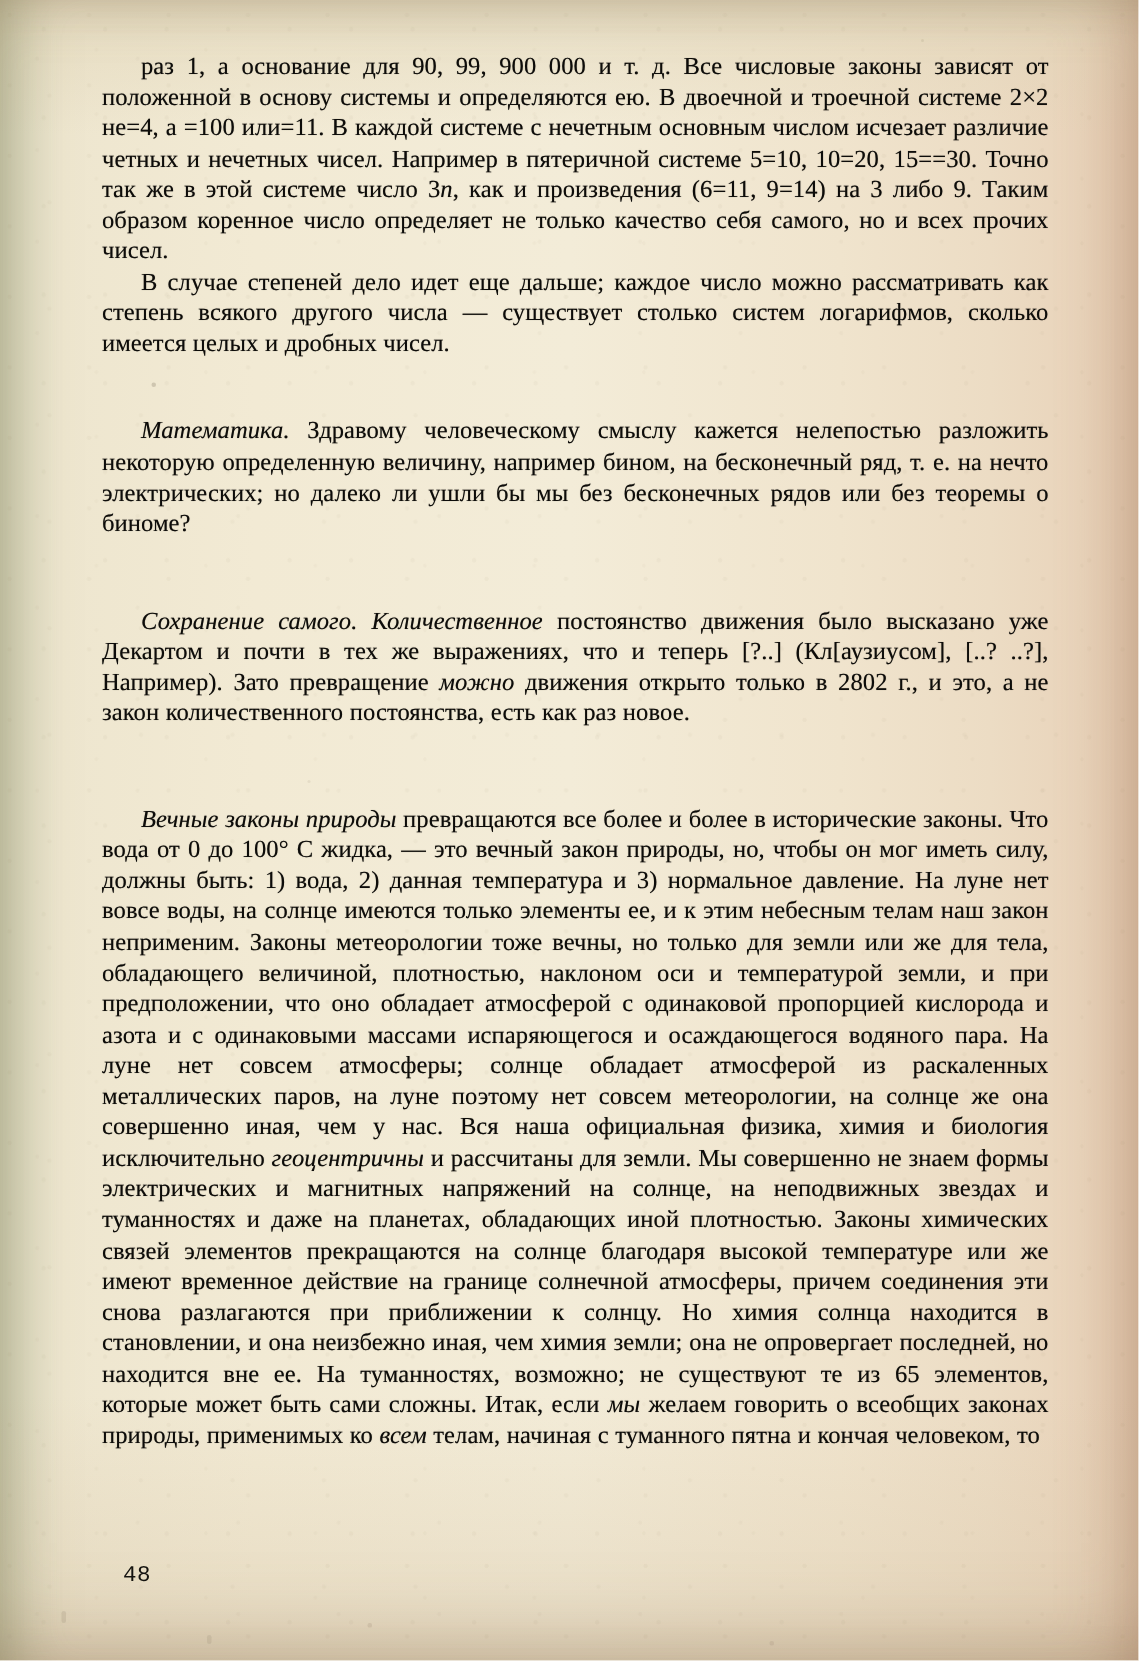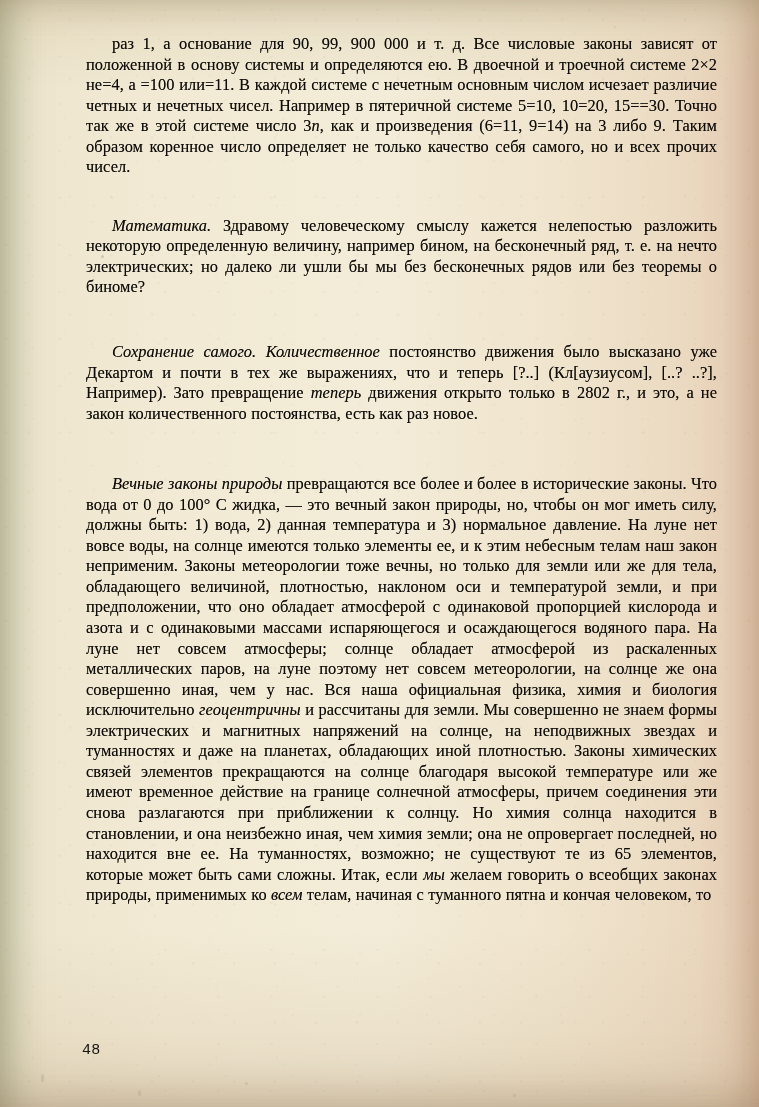--- a/index.html
+++ b/index.html
@@ -59,21 +59,21 @@
   }
   .speck {
     position: absolute;
     border-radius: 50%;
     background: rgba(92,78,58,.40);
   }
 
   
   .column {
     position: absolute;
-    left: 86px;
+    left: 68px;
     top: 34px;
     width: 631px;
   }
 
   p.para {
     margin: 0;
     font-size: 16.4px;
     line-height: 20.55px;
     text-align: justify;
     text-align-last: left;
@@ -134,28 +134,29 @@
   <div class="speck" style="left:513px;  top:1094px; width:2.5px;height:2.5px;opacity:.26;"></div>
   <div class="speck" style="left:614px;  top:26px;   width:2px;  height:2px;  opacity:.25;"></div>
   <div class="speck" style="left:205px;  top:520px;  width:2px;  height:2px;  opacity:.22;"></div>
 
   <div class="inkwrap">
     <div class="column">
 
       <p class="para"><span>раз 1, а основание для 90, 99, 900 000 и т. д. Все числовые законы зависят от положенной в основу системы и определяются ею. В двоечной и троечной системе 2×2 не=4, а =100 или=11. В каждой системе с нечетным основным числом исчезает различие четных и нечетных чисел. Например в пятеричной системе 5=10, 10=20, 15==30. Точно так же в этой системе число 3</span><em class="it">n</em><span>, как и произведения (6=11, 9=14) на 3 либо 9. Таким образом коренное число определяет не только качество себя самого, но и всех прочих чисел.</span></p>
       <div class="gap-sm" style="height:0"></div>
 
+      <p class="para"><span>В случае степеней дело идет еще дальше; каждое число можно рассматривать как степень всякого другого числа — существует столько систем логарифмов, сколько имеется целых и дробных чисел.</span></p>
 
       <div class="gap-md"></div>
 
       <p class="para"><em class="it">Математика.</em><span> Здравому человеческому смыслу кажется нелепостью разложить некоторую определенную величину, например бином, на бесконечный ряд, т. е. на нечто электрических; но далеко ли ушли бы мы без бесконечных рядов или без теоремы о биноме?</span></p>
 
       <div class="gap-lg"></div>
 
-      <p class="para"><em class="it">Сохранение самого. Количественное</em><span> постоянство движения было высказано уже Декартом и почти в тех же выражениях, что и теперь [?..] (Кл[аузиусом], [..? ..?], Например). Зато превращение </span><em class="it">теперь</em><span> движения открыто только в 2802 г., и это, а не закон количественного постоянства, есть как раз новое.</span></p>
+      <p class="para"><em class="it">Сохранение самого. Количественное</em><span> постоянство движения было высказано уже Декартом и почти в тех же выражениях, что и теперь [?..] (Кл[аузиусом], [..? ..?], Например). Зато превращение </span><em class="it">можно</em><span> движения открыто только в 2802 г., и это, а не закон количественного постоянства, есть как раз новое.</span></p>
 
       <div class="gap-lg" style="height:50px"></div>
 
       <p class="para"><em class="it">Вечные законы природы</em><span> превращаются все более и более в исторические законы. Что вода от 0 до 100° С жидка, — это вечный закон природы, но, чтобы он мог иметь силу, должны быть: 1) вода, 2) данная температура и 3) нормальное давление. На луне нет вовсе воды, на солнце имеются только элементы ее, и к этим небесным телам наш закон неприменим. Законы метеорологии тоже вечны, но только для земли или же для тела, обладающего величиной, плотностью, наклоном оси и температурой земли, и при предположении, что оно обладает атмосферой с одинаковой пропорцией кислорода и азота и с одинаковыми массами испаряющегося и осаждающегося водяного пара. На луне нет совсем атмосферы; солнце обладает атмосферой из раскаленных металлических паров, на луне поэтому нет совсем метеорологии, на солнце же она совершенно иная, чем у нас. Вся наша официальная физика, химия и биология исключительно </span><em class="it">геоцентричны</em><span> и рассчитаны для земли. Мы совершенно не знаем формы электрических и магнитных напряжений на солнце, на неподвижных звездах и туманностях и даже на планетах, обладающих иной плотностью. Законы химических связей элементов прекращаются на солнце благодаря высокой температуре или же имеют временное действие на границе солнечной атмосферы, причем соединения эти снова разлагаются при приближении к солнцу. Но химия солнца находится в становлении, и она неизбежно иная, чем химия земли; она не опровергает последней, но находится вне ее. На туманностях, возможно; не существуют те из 65 элементов, которые может быть сами сложны. Итак, если </span><em class="it">мы</em><span> желаем говорить о всеобщих законах природы, применимых ко </span><em class="it">всем</em><span> телам, начиная с туманного пятна и кончая человеком, то</span></p>
 
     </div>
   </div>
 
   <div class="folio">48</div>
 

